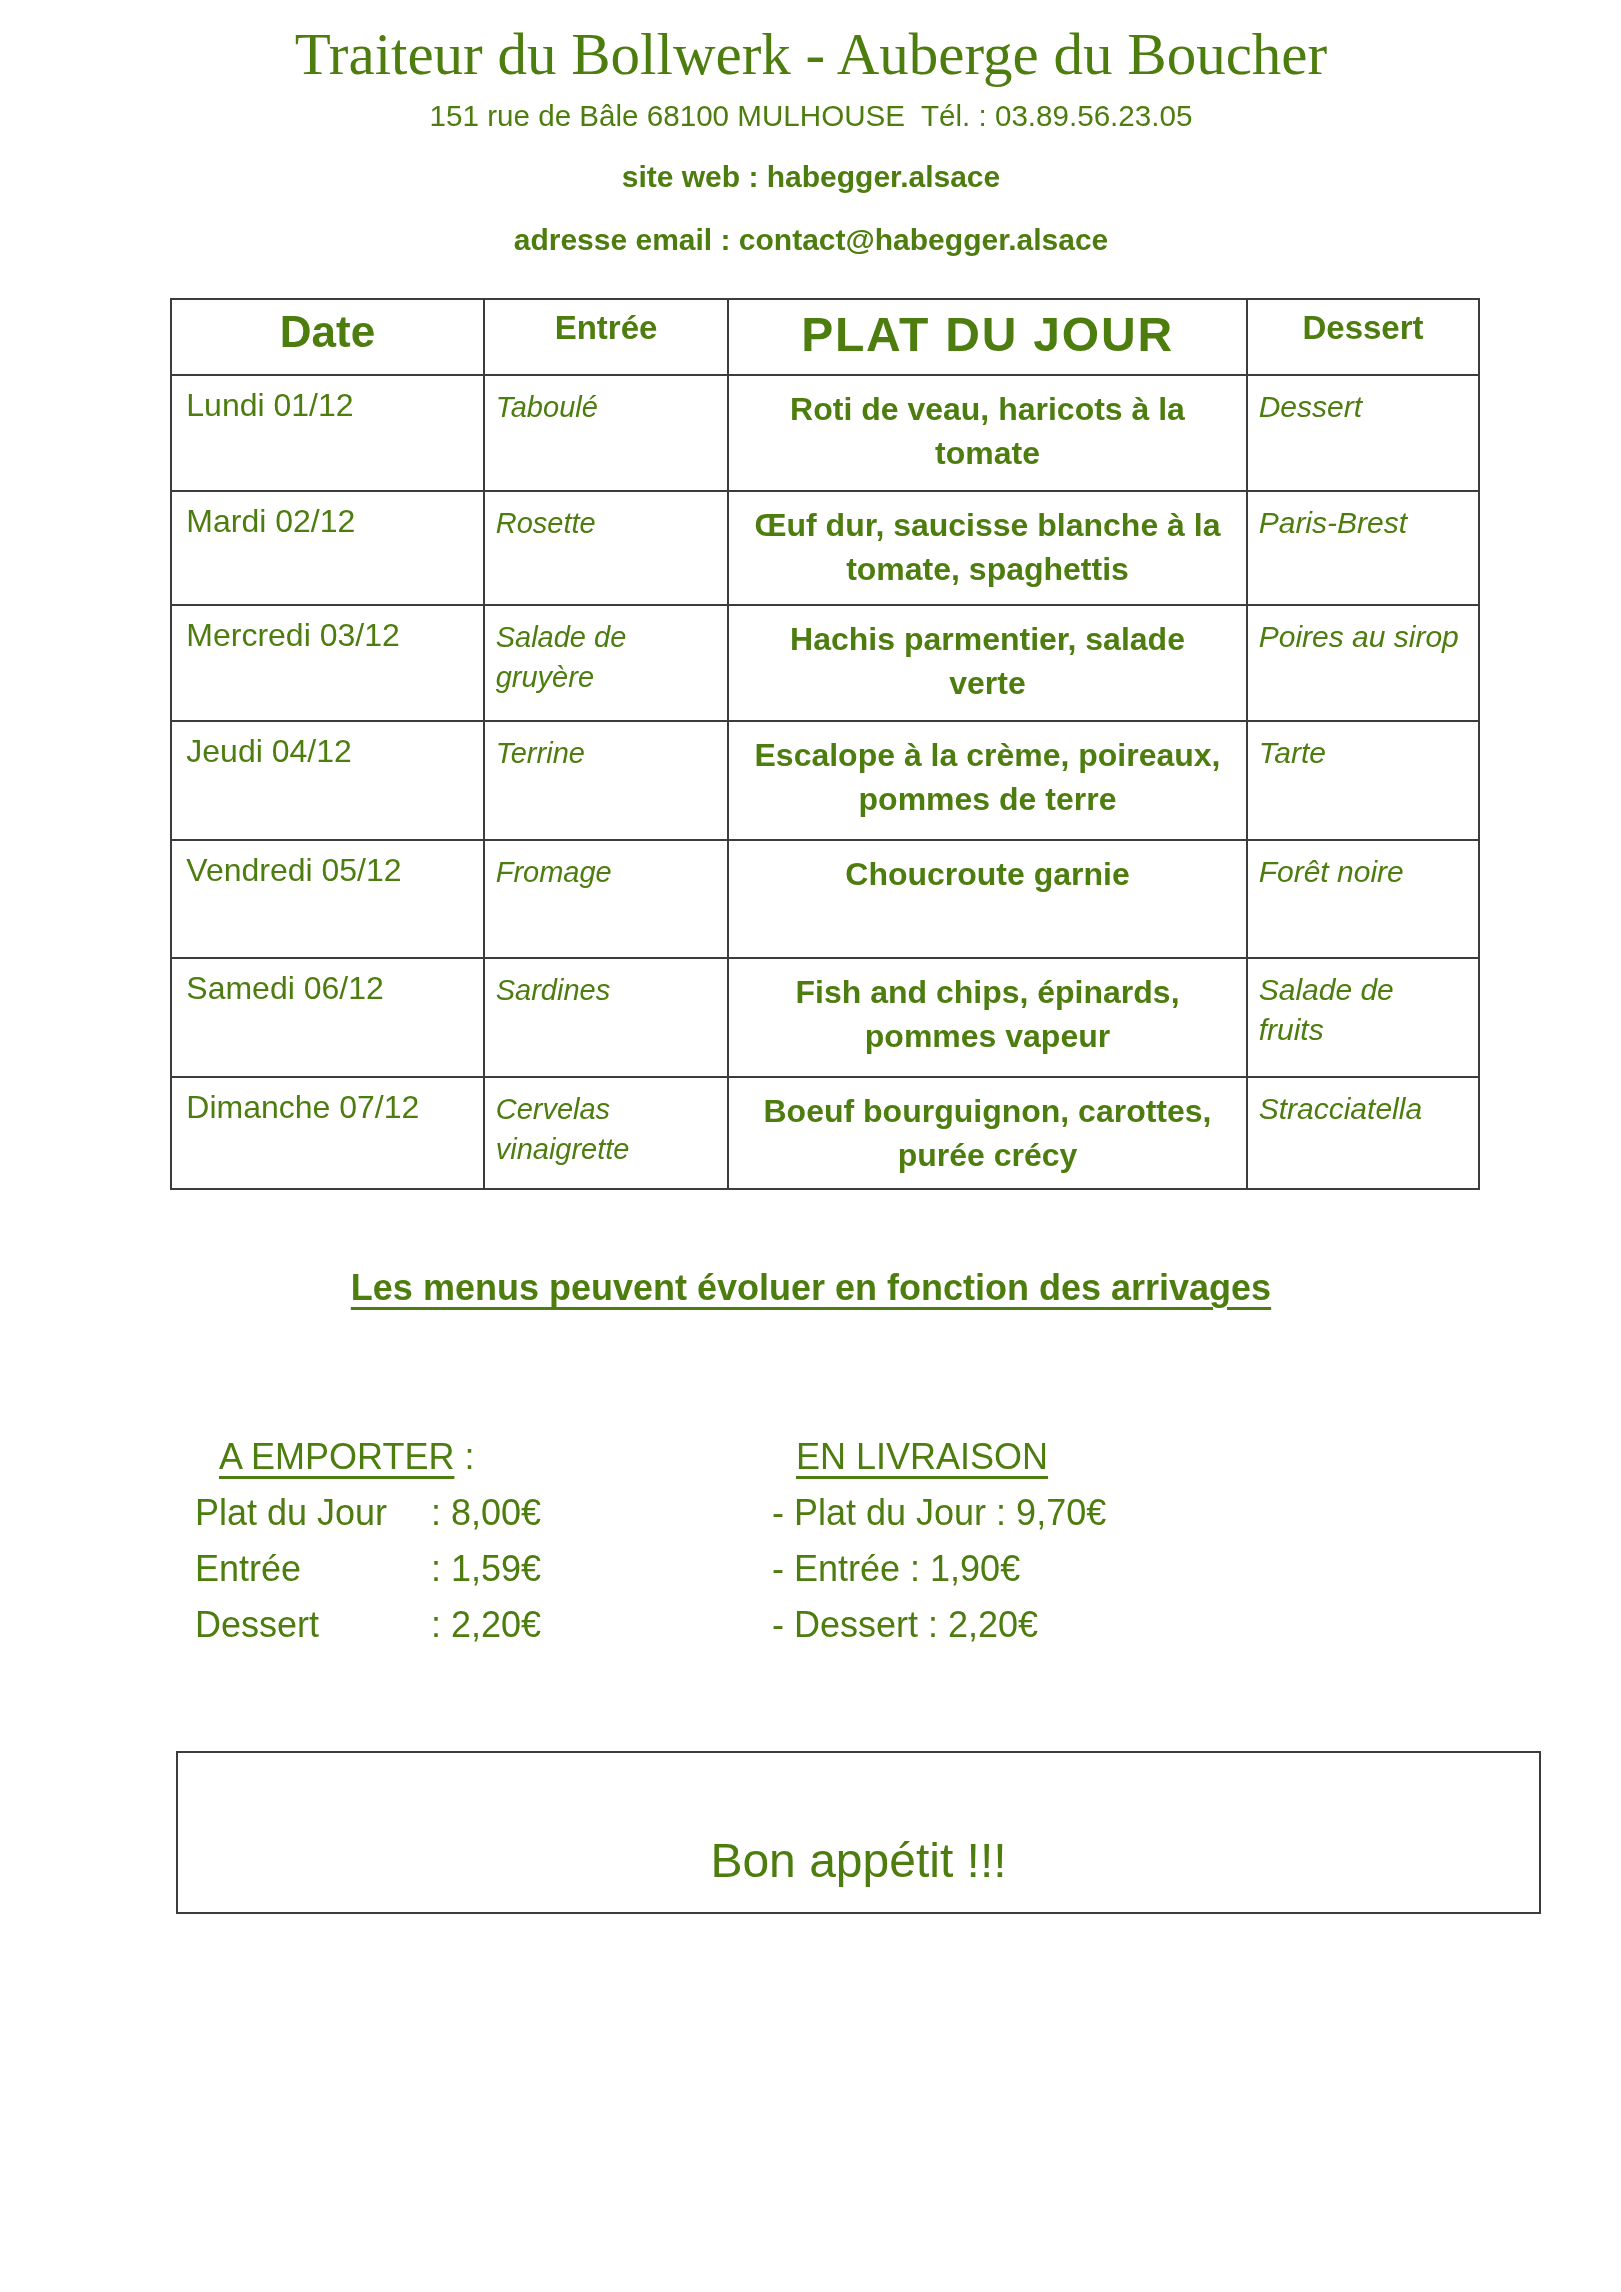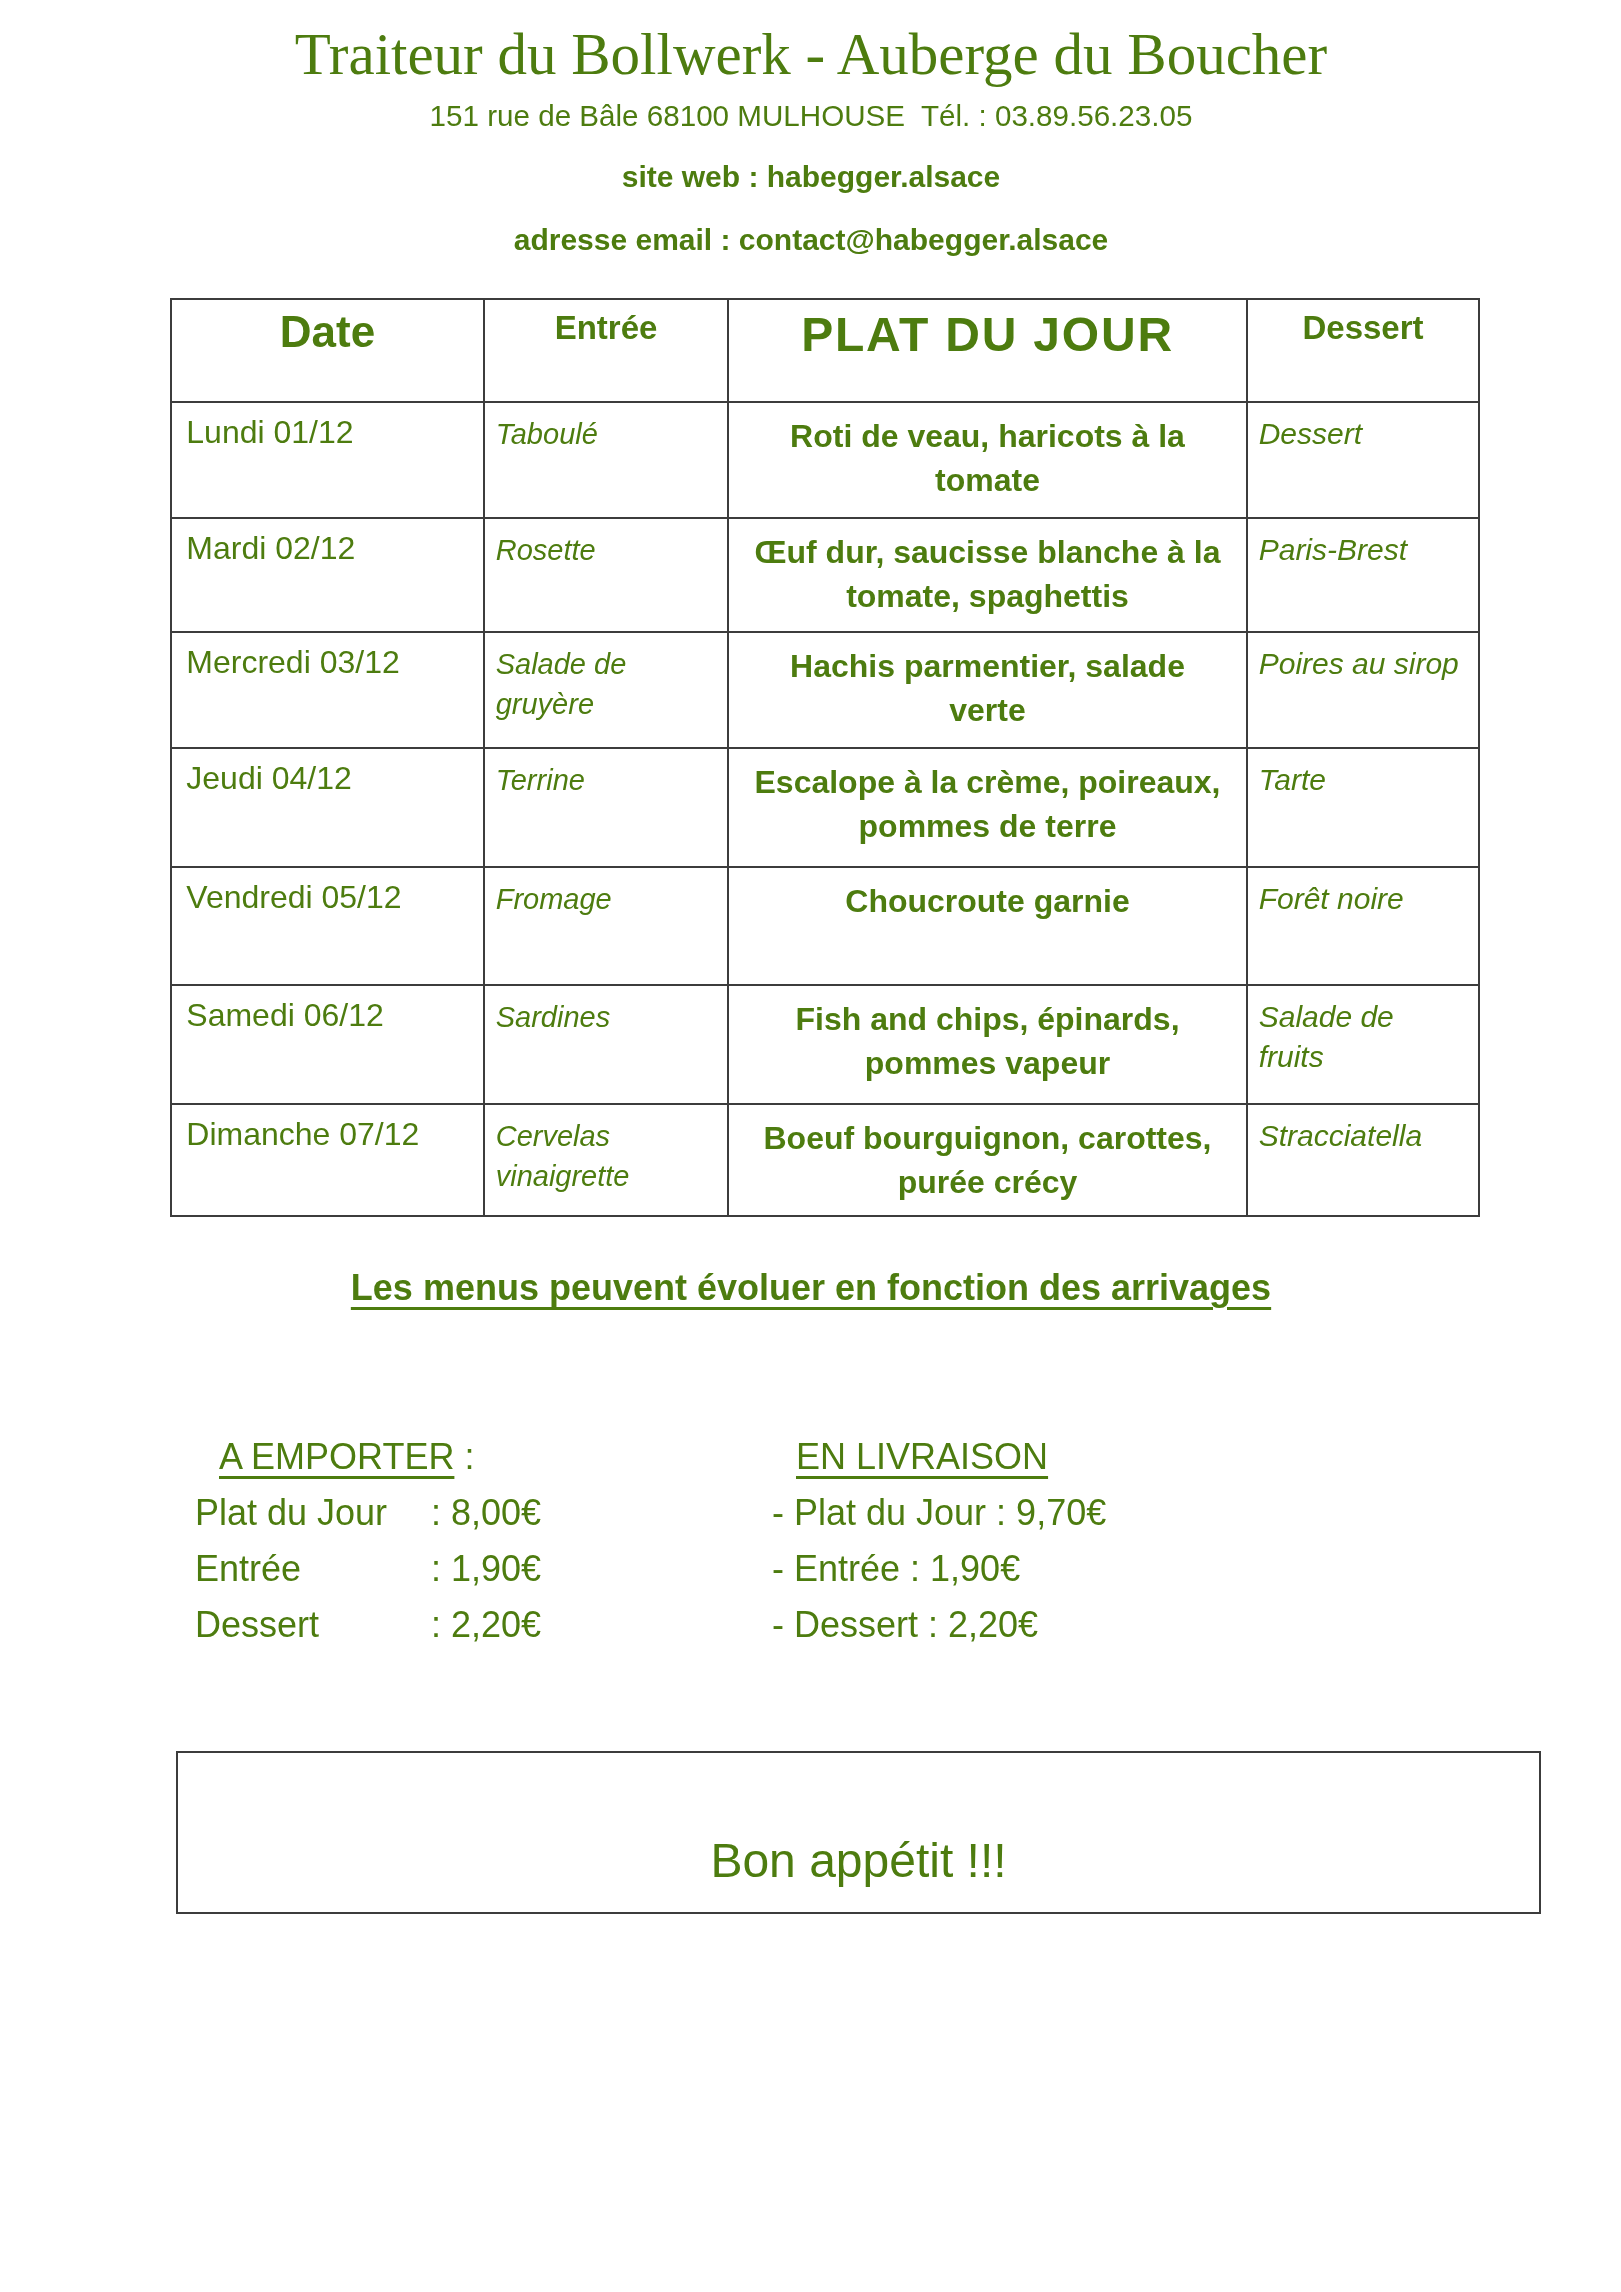--- a/index.html
+++ b/index.html
@@ -15,21 +15,21 @@
   .email{top:223px;font-size:30px;font-weight:bold;}
 
   table.menu{
     position:absolute;left:170px;top:298px;width:1309px;
     border-collapse:collapse;table-layout:fixed;
   }
   table.menu th,table.menu td{
     border:2.7px solid #3c3c3c;vertical-align:top;white-space:pre-line;
     overflow:hidden;box-sizing:border-box;
   }
-  tr.hrow{height:103px;}
+  tr.hrow{height:76px;}
   tr.row-0{height:116px;} tr.row-1{height:114px;} tr.row-2{height:116px;}
   tr.row-3{height:119px;} tr.row-4{height:118px;} tr.row-5{height:119px;}
   tr.row-6{height:112px;padding-left:39px;}
   th.h-date{font-size:44px;font-weight:bold;text-align:center;padding-top:7.2px;}
   th.h-entree,th.h-dessert{font-size:33px;font-weight:bold;text-align:center;padding-top:9px;}
   th.h-plat{font-size:48px;font-weight:bold;text-align:center;padding-top:7.2px;letter-spacing:1.8px;}
   td.td-date{font-size:32px;padding:10.7px 12.5px 0 14.3px;text-align:left;}
   td.td-entree{font-size:29px;font-style:italic;padding:10.7px 7.2px 0 10.7px;text-align:left;line-height:1.4;}
   td.td-plat{font-size:32px;font-weight:bold;padding:10.7px 9px 0 9px;text-align:center;line-height:1.4;}
   td.td-dessert{font-size:30px;font-style:italic;padding:10.7px 7.2px 0 10.7px;text-align:left;line-height:1.35;}
@@ -138,21 +138,21 @@
   </div>
 
   <div class="price-block takeaway">
     <div class="price-heading"><span class="u">A EMPORTER</span><span> :</span></div>
     <div class="price-line">
       <span class="price-label">Plat du Jour</span>
         <span>: 8,00€</span>
     </div>
     <div class="price-line">
       <span class="price-label">Entrée</span>
-        <span>: 1,90€</span>
+        <span>: 1,59€</span>
     </div>
     <div class="price-line">
       <span class="price-label">Dessert</span>
         <span>: 2,20€</span>
     </div>
   </div>
 
   <div class="price-block delivery">
     <div class="price-heading"><span class="u">EN LIVRAISON</span></div>
     <div>- Plat du Jour : 9,70€</div>

